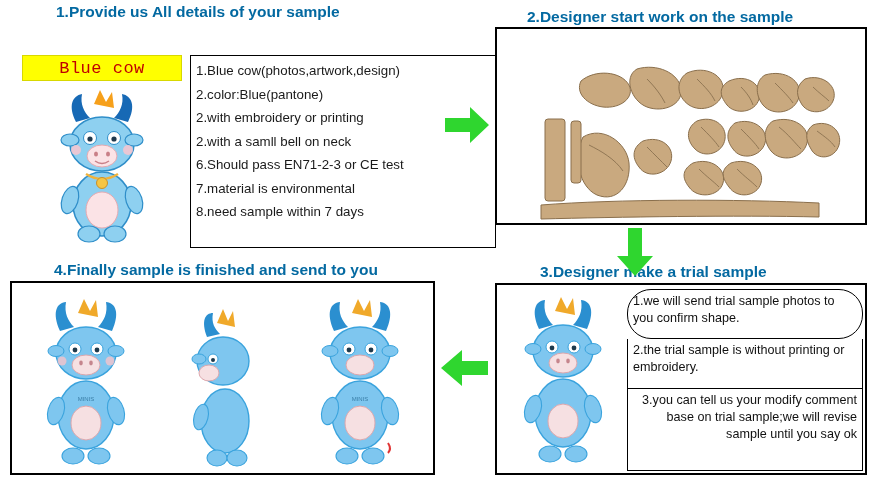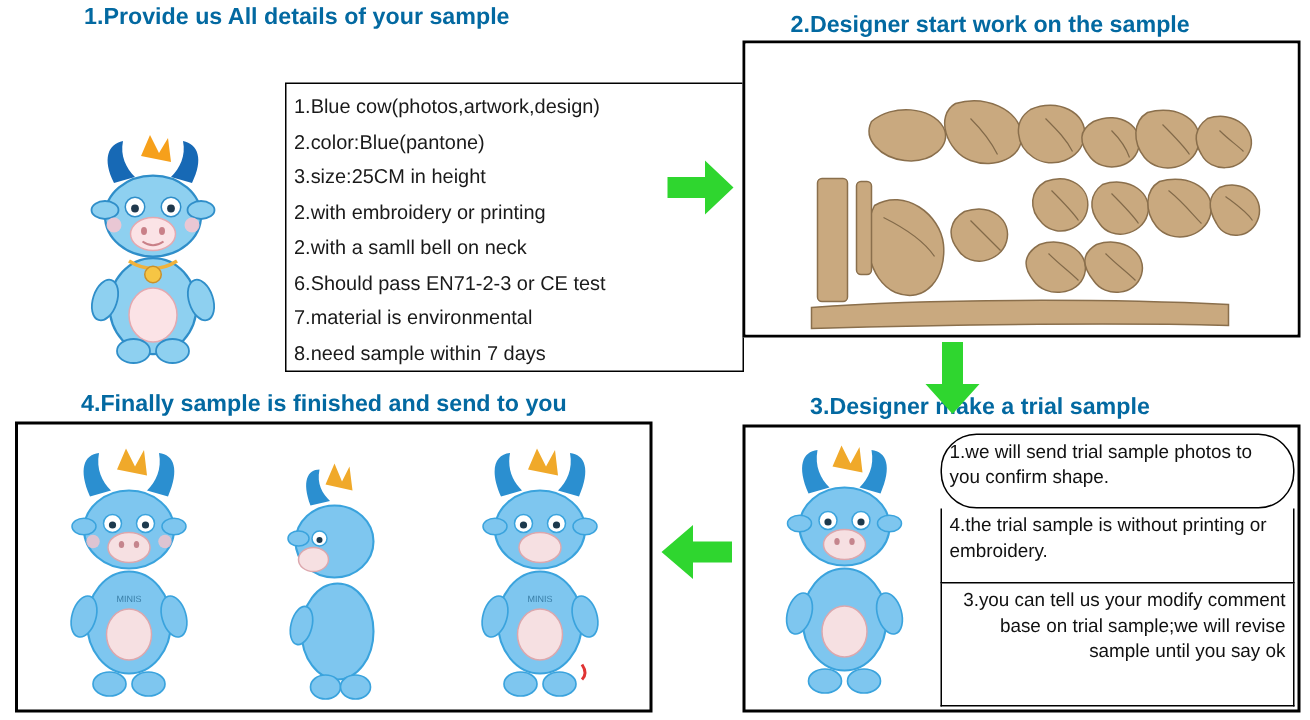--- a/index.html
+++ b/index.html
@@ -152,20 +152,21 @@
 
 <div class="stage">
 
   <div class="step-title" id="title-1">1.Provide us All details of your sample</div>
   <div class="step-title" id="title-2">2.Designer start work on the sample</div>
   <div class="step-title" id="title-3">3.Designer make a trial sample</div>
   <div class="step-title" id="title-4">4.Finally sample is finished and send to you</div>
 
   <div class="panel" id="panel-1">
 
+    <div class="blue-cow-label">Blue cow</div>
 
     <div class="cow-art-1">
       <svg width="160" height="165" viewBox="0 0 160 165">
 
         <path d="M52 40 C44 24 48 14 58 12 C56 22 60 30 66 36 Z" fill="#1769b5"></path>
         <path d="M104 40 C112 24 108 14 98 12 C100 22 96 30 90 36 Z" fill="#1769b5"></path>
 
         <path d="M70 22 L76 8 L82 20 L88 10 L90 26 Z" fill="#f6a01b"></path>
 
         <ellipse cx="78" cy="62" rx="32" ry="27" fill="#8ed0f0" stroke="#2f8ec9" stroke-width="1.5"></ellipse>
@@ -196,21 +197,20 @@
         <ellipse cx="110" cy="118" rx="8" ry="14" fill="#8ed0f0" stroke="#2f8ec9" stroke-width="1.2" transform="rotate(-18 110 118)"></ellipse>
 
         <ellipse cx="65" cy="152" rx="11" ry="8" fill="#8ed0f0" stroke="#2f8ec9" stroke-width="1.2"></ellipse>
         <ellipse cx="91" cy="152" rx="11" ry="8" fill="#8ed0f0" stroke="#2f8ec9" stroke-width="1.2"></ellipse>
       </svg>
     </div>
 
     <div class="spec-list">
       <div class="spec-item">1.Blue cow(photos,artwork,design)</div>
       <div class="spec-item">2.color:Blue(pantone)</div>
-      <div class="spec-item">3.size:25CM in height</div>
       <div class="spec-item">2.with embroidery or printing</div>
       <div class="spec-item">2.with a samll bell on neck</div>
       <div class="spec-item">6.Should pass EN71-2-3 or CE test</div>
       <div class="spec-item">7.material is environmental</div>
       <div class="spec-item">8.need sample within 7 days</div>
     </div>
   </div>
 
   <div class="arrow" id="arrow-right-1">
     <svg width="48" height="40" viewBox="0 0 48 40">
@@ -297,21 +297,21 @@
       <ellipse cx="60" cy="132" rx="15" ry="17" fill="#f6e0e2" stroke="#dca7ad" stroke-width="1"></ellipse>
       <ellipse cx="30" cy="120" rx="8" ry="14" fill="#7ec6ef" stroke="#3aa3dd" stroke-width="1.1" transform="rotate(16 30 120)"></ellipse>
       <ellipse cx="90" cy="120" rx="8" ry="14" fill="#7ec6ef" stroke="#3aa3dd" stroke-width="1.1" transform="rotate(-16 90 120)"></ellipse>
       <ellipse cx="47" cy="165" rx="11" ry="8" fill="#7ec6ef" stroke="#3aa3dd" stroke-width="1.1"></ellipse>
       <ellipse cx="73" cy="165" rx="11" ry="8" fill="#7ec6ef" stroke="#3aa3dd" stroke-width="1.1"></ellipse>
     </svg>
   </div>
 
   <div class="note-stack">
     <div class="note" id="note-1">1.we will send trial sample photos to you confirm shape.</div>
-    <div class="note" id="note-2">4.the trial sample is without printing or embroidery.</div>
+    <div class="note" id="note-2">2.the trial sample is without printing or embroidery.</div>
     <div class="note" id="note-3">3.you can tell us your modify comment base on trial sample;we will revise sample until you say ok</div>
   </div>
 
   <div class="arrow" id="arrow-left">
     <svg width="52" height="40" viewBox="0 0 52 40">
       <path d="M50 13 H24 V2 L3 20 L24 38 V27 H50 Z" fill="#2fd62f"></path>
     </svg>
   </div>
 
   <div class="panel" id="panel-4"></div>

